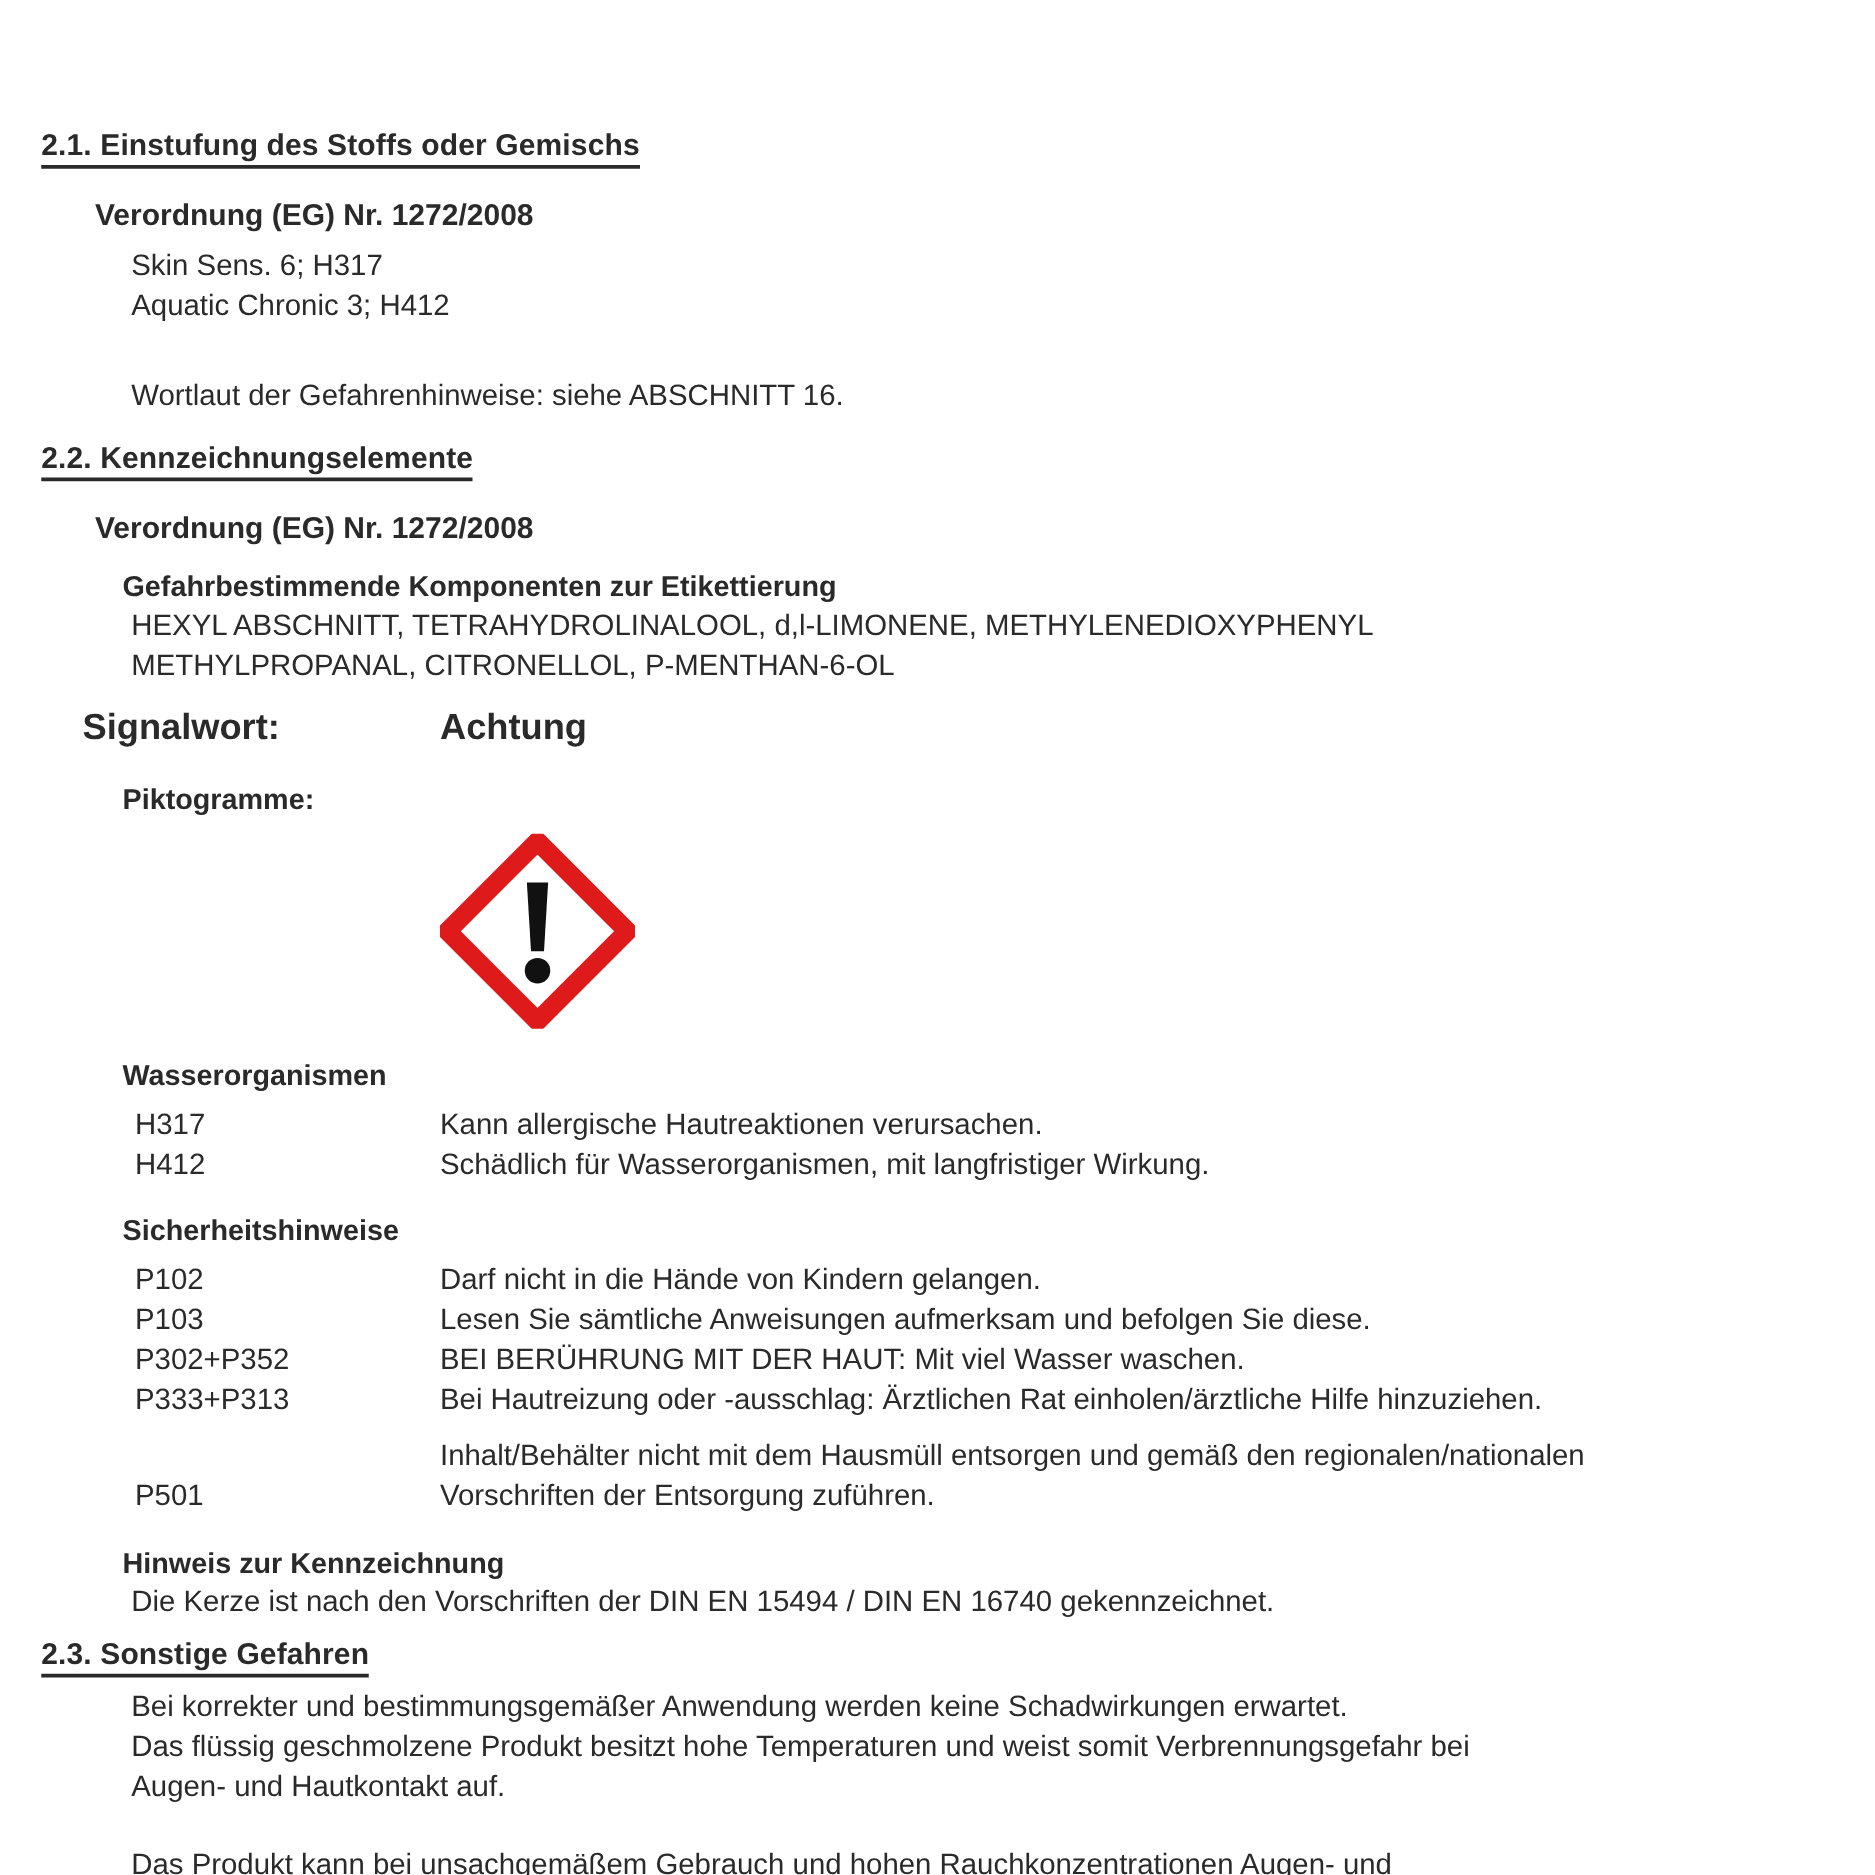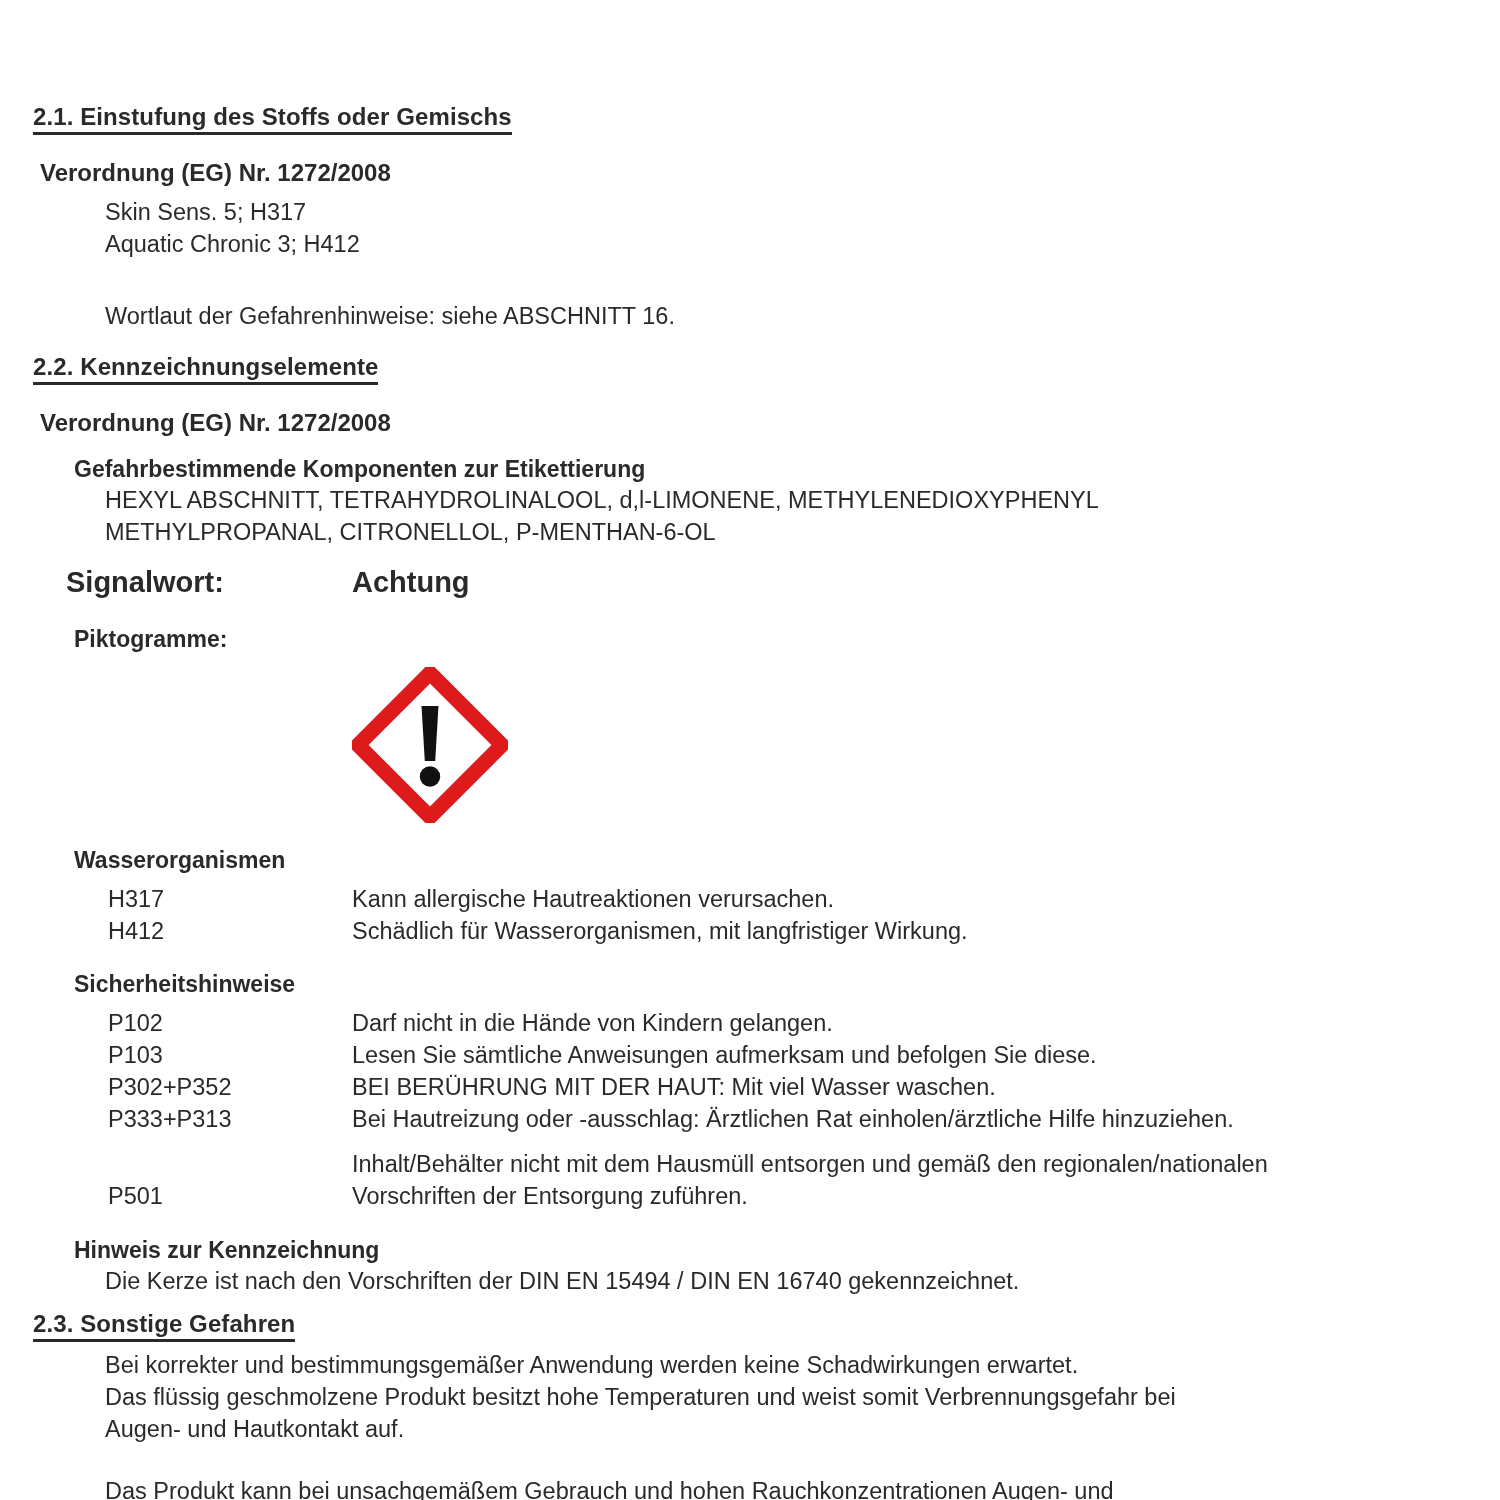--- a/index.html
+++ b/index.html
@@ -19,22 +19,22 @@
   }
 
   .page {
     position: absolute;
     inset: 0;
     padding: 0;
   }
 
   
   .lvl0 { margin-left: 33px; }   
-  .lvl1 { margin-left: 40px; }   
-  .lvl2 { margin-left: 74px; }   
+  .lvl1 { margin-left: 76px; }   
+  .lvl2 { margin-left: 98px; }   
   .lvl3 { margin-left: 105px; }  
 
   
   .sec-head {
     font-size: 24px;
     font-weight: bold;
     letter-spacing: .1px;
     display: inline-block;
     border-bottom: 3px solid #2a2a2a;
     padding-bottom: 1px;
@@ -117,21 +117,21 @@
   <div class="sec-head-row lvl0">
     <span class="sec-head">2.1. Einstufung des Stoffs oder Gemischs</span>
   </div>
 
   <div class="gap-m"></div>
 
   <div class="subhead lvl1">Verordnung (EG) Nr. 1272/2008</div>
 
   <div class="gap-xs"></div>
 
-  <div class="body lvl3">Skin Sens. 5; H317</div>
+  <div class="body lvl3">Skin Sens. 6; H317</div>
   <div class="body lvl3">Aquatic Chronic 3; H412</div>
 
   <div class="gap-xl"></div>
 
   <div class="body lvl3">Wortlaut der Gefahrenhinweise: siehe ABSCHNITT 16.</div>
 
   <div class="gap-m"></div>
 
   <div class="sec-head-row lvl0">
     <span class="sec-head">2.2. Kennzeichnungselemente</span>

